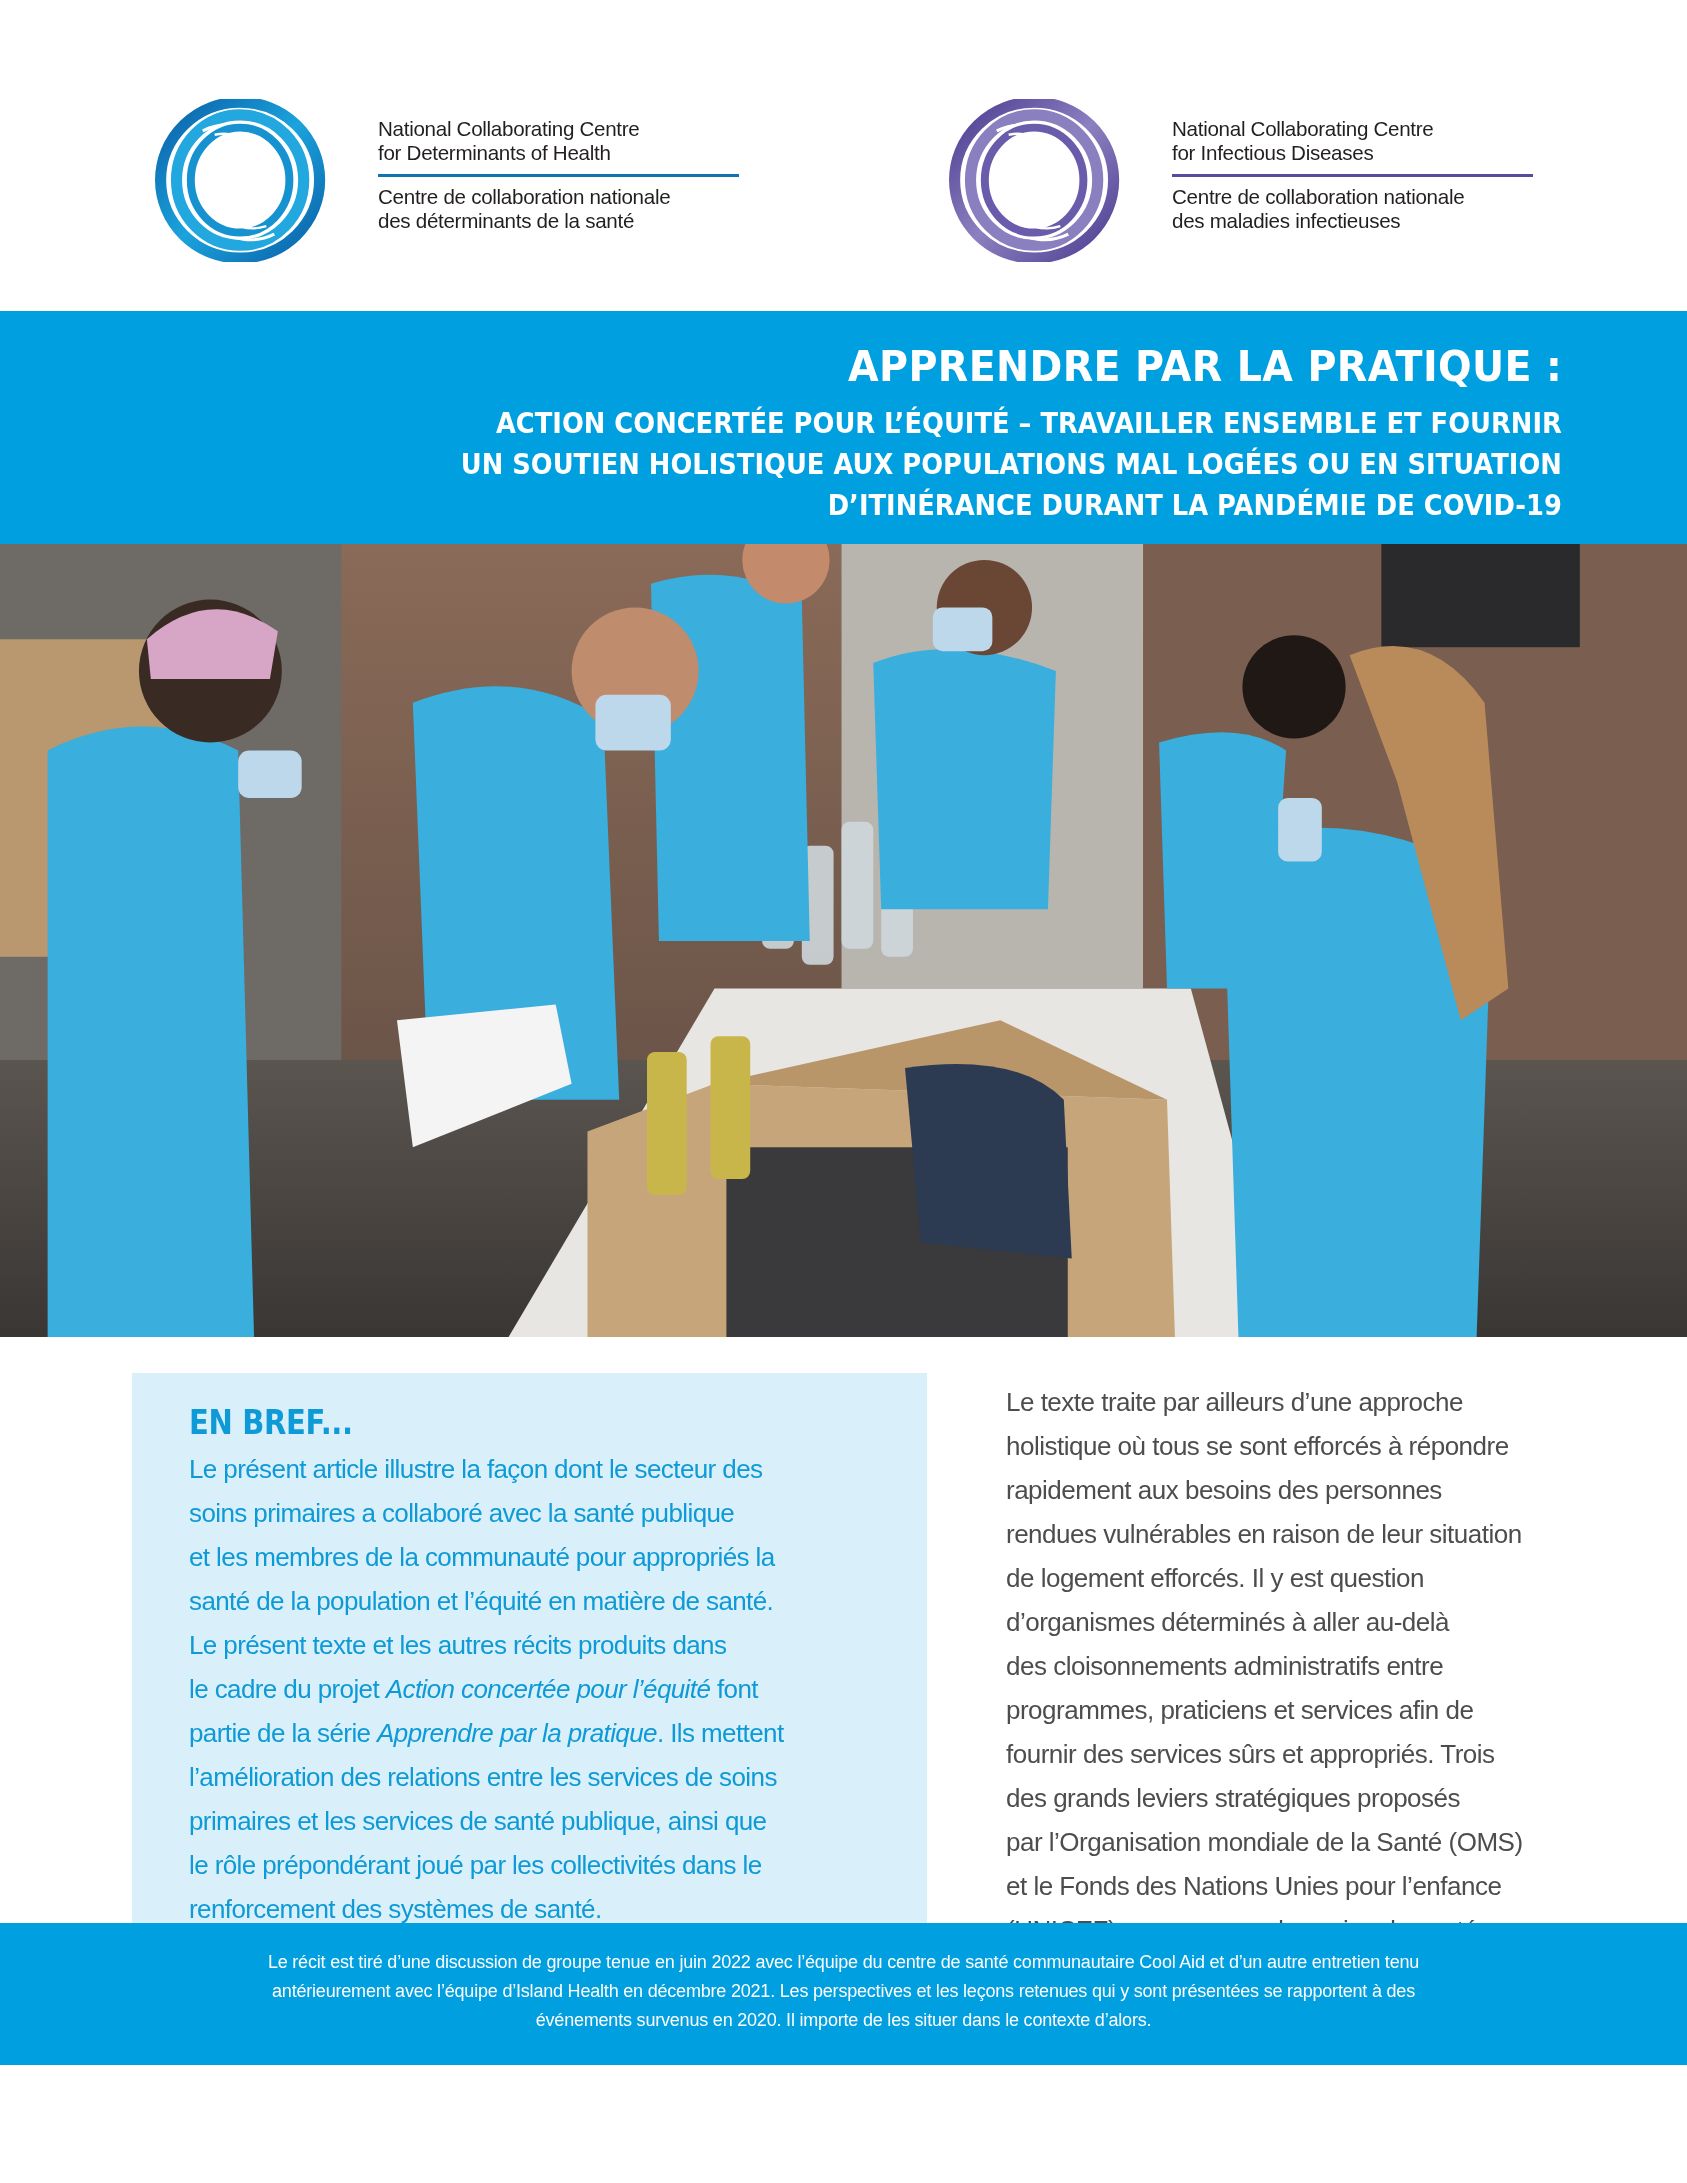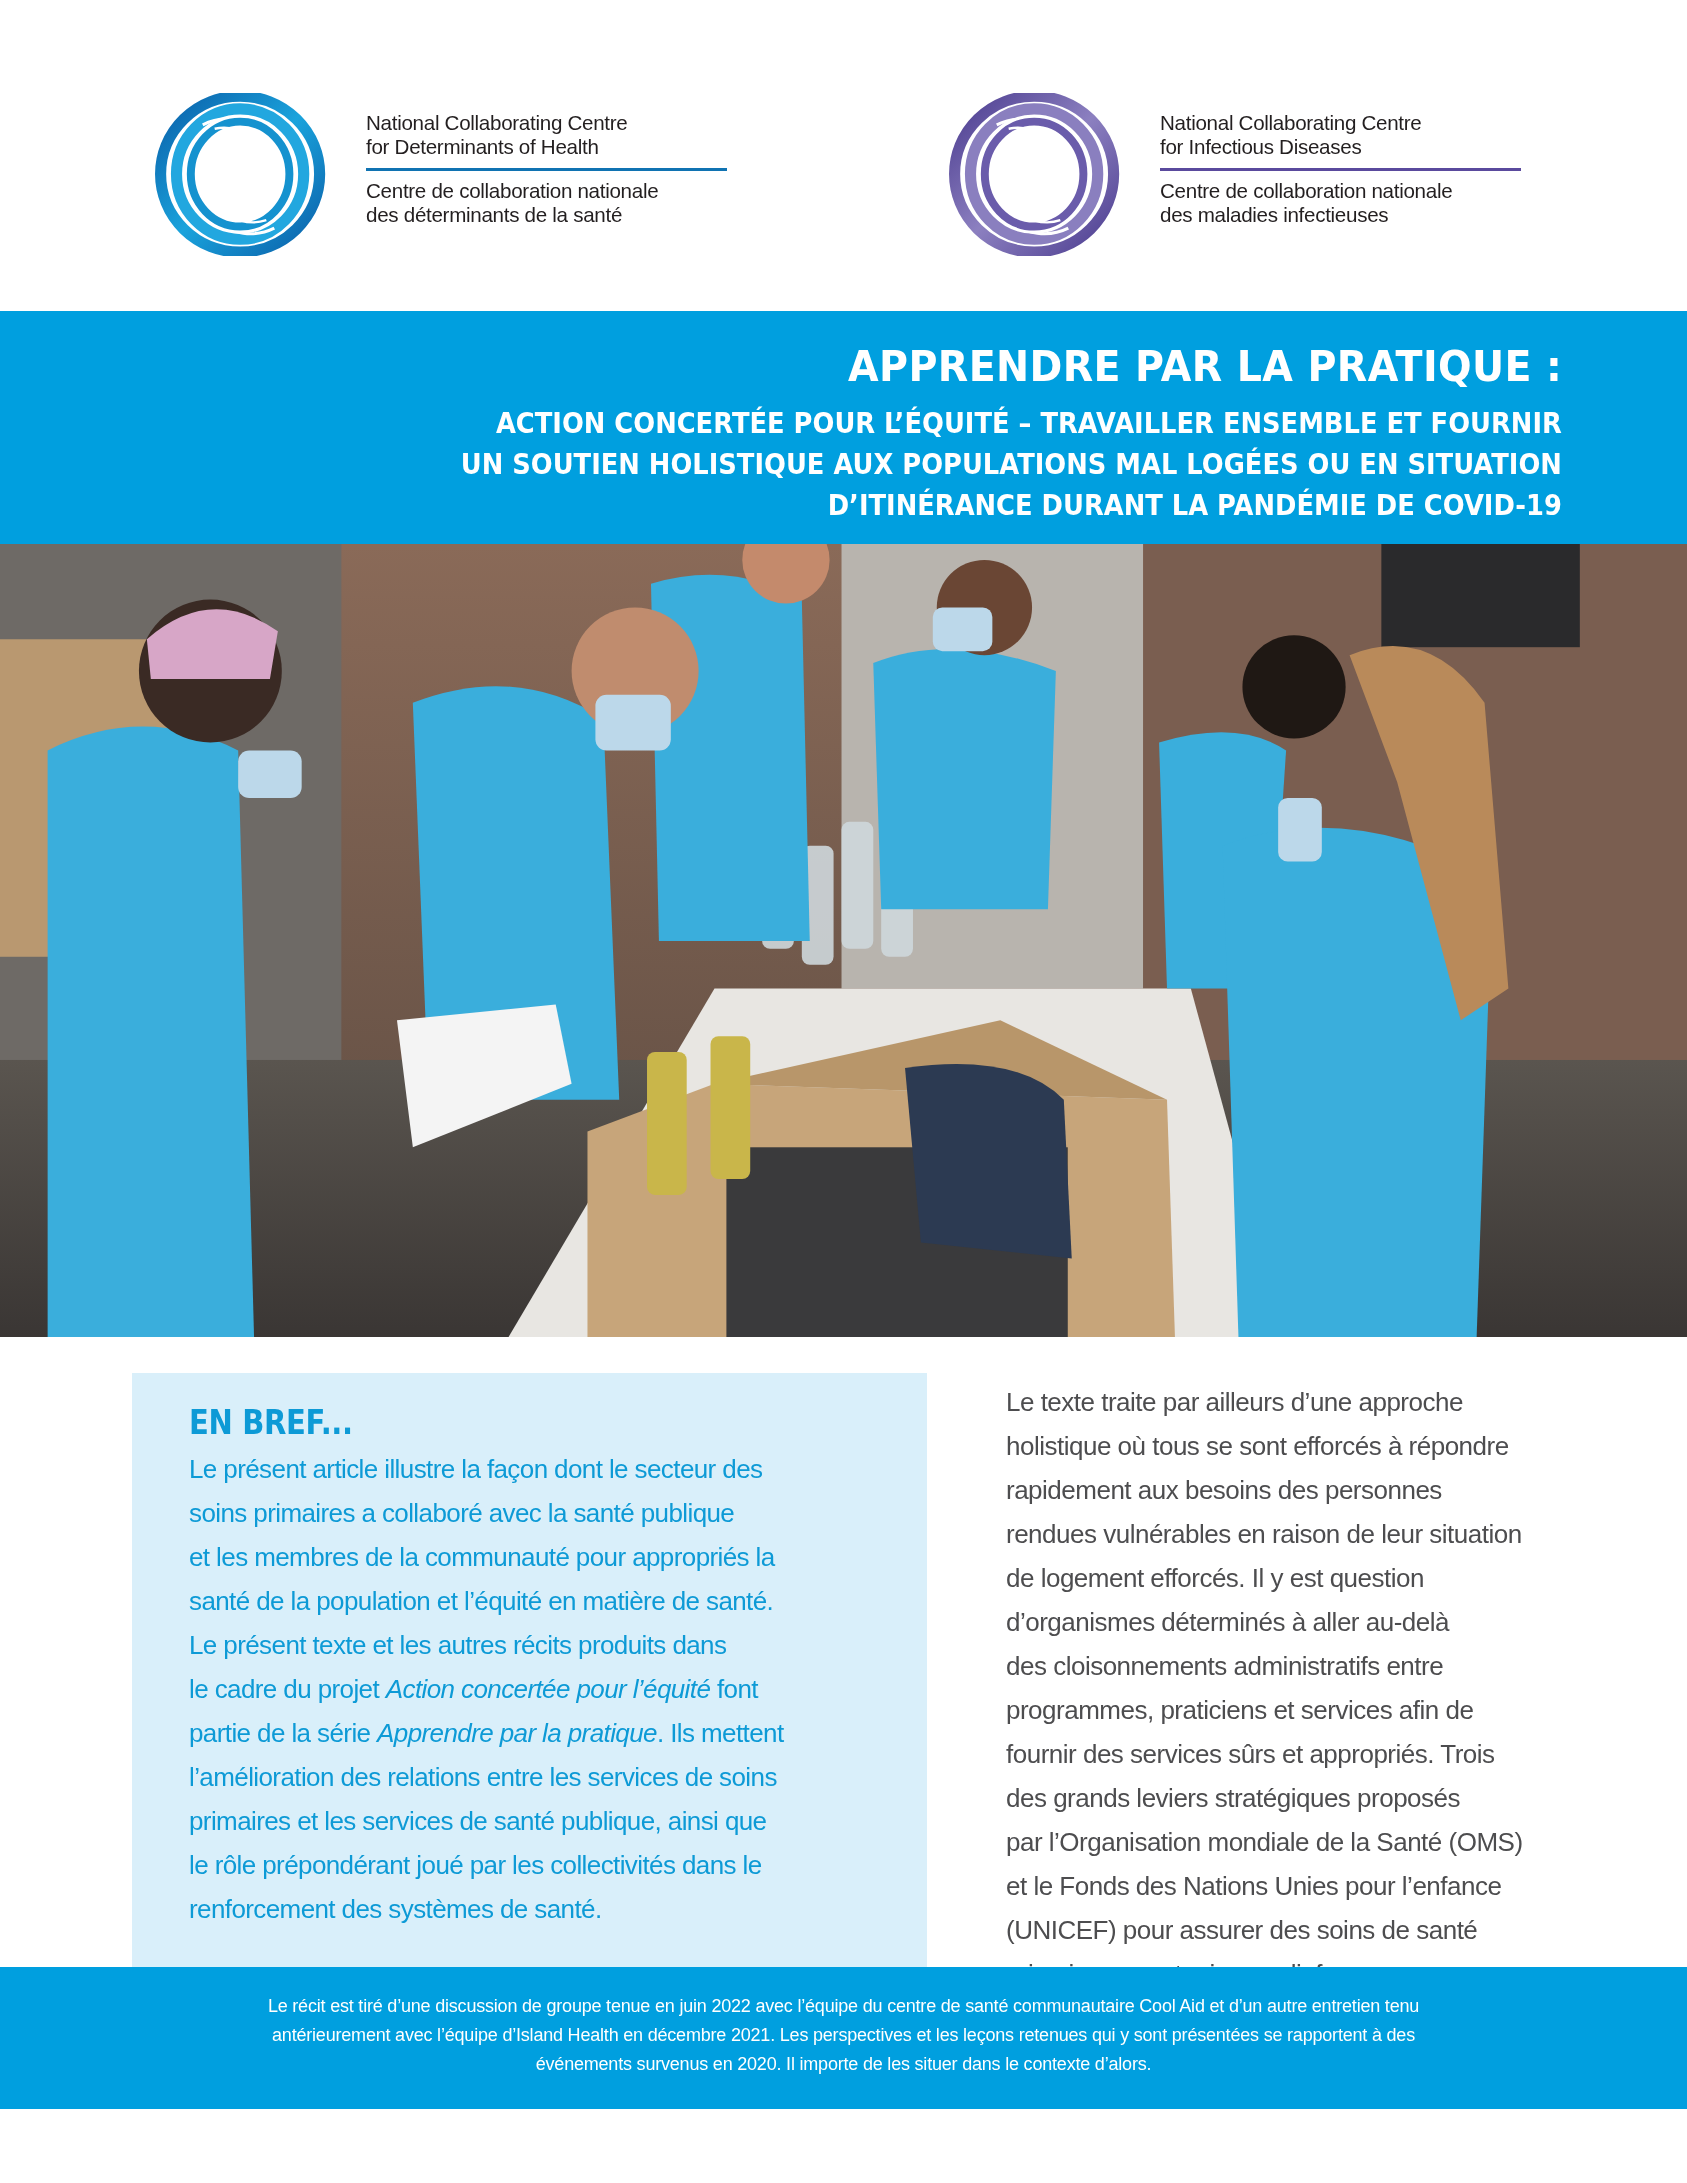--- a/index.html
+++ b/index.html
@@ -1,19 +1,19 @@
 <!DOCTYPE html>
 <html style="font-size:12.7px"><head>
 <meta charset="utf-8">
 <style>
   * { box-sizing: border-box; margin: 0; padding: 0; }
   html, body { width: 1687px; height: 2183px; background: #ffffff; overflow: hidden; }
   body { position: relative; font-family: "Liberation Sans", "DejaVu Sans", sans-serif; }
 
-  .logo-block { position: absolute; top: 93px; height: 163px; display: flex; align-items: flex-start; }
+  .logo-block { position: absolute; top: 99px; height: 163px; display: flex; align-items: flex-start; gap: 12px; }
   .logo-block.left { left: 155px; }
   .logo-block.right { left: 949px; }
   .logo-mark { width: 171px; height: 163px; flex: none; }
   .logo-text { margin-left: 40px; margin-top: 17.5px; color: #231f20; width: 357px; }
   .logo-text .en, .logo-text .fr { font-size: 20.6px; line-height: 24px; letter-spacing: -0.3px; }
   .logo-text .rule { height: 3.2px; margin: 9.5px 0 8px 0; width: 361px; }
   .logo-block.left .rule { background: #1073b2; }
   .logo-block.right .rule { background: #5a4a9d; }
   .logo-line { display: block; }
 
@@ -27,21 +27,21 @@
 
   .brief-box { position: absolute; left: 132px; top: 1373px; width: 795px; height: 636px; background: #d9effa; padding: 30px 0 0 57px; color: #0d9ad6; }
   .brief-heading { font-size: 33px; font-weight: bold; font-family: "DejaVu Sans", sans-serif; letter-spacing: -0.4px; margin-bottom: 4.8px; transform: scaleX(0.88); transform-origin: left center; }
   .brief-text { font-size: 26px; line-height: 44px; letter-spacing: -0.6px; }
   .brief-text span.line { display: block; white-space: nowrap; }
   .brief-text em { }
 
   .right-col { position: absolute; left: 1006px; top: 1380px; width: 619px; color: #4d4d4f; font-size: 26px; line-height: 44px; letter-spacing: -0.5px; }
   .right-col span.line { display: block; white-space: nowrap; }
 
-  .footer-band { position: absolute; left: 0; top: 1967px; width: 1687px; height: 142px; background: #009fdf; color: #ffffff; text-align: center; padding-top: 25.4px; }
+  .footer-band { position: absolute; left: 0; top: 1923px; width: 1687px; height: 142px; background: #009fdf; color: #ffffff; text-align: center; padding-top: 25.4px; }
   .footer-band span.line { display: block; font-size: 18px; line-height: 29px; letter-spacing: -0.2px; white-space: nowrap; }
 </style>
 </head>
 <body>
 
 <div class="logo-block left">
   <svg class="logo-mark" viewBox="0 0 215 205">
     <defs>
       <linearGradient id="gb1" x1="0" y1="0" x2="1" y2="1">
         <stop offset="0" stop-color="#0a5ea8"></stop>

